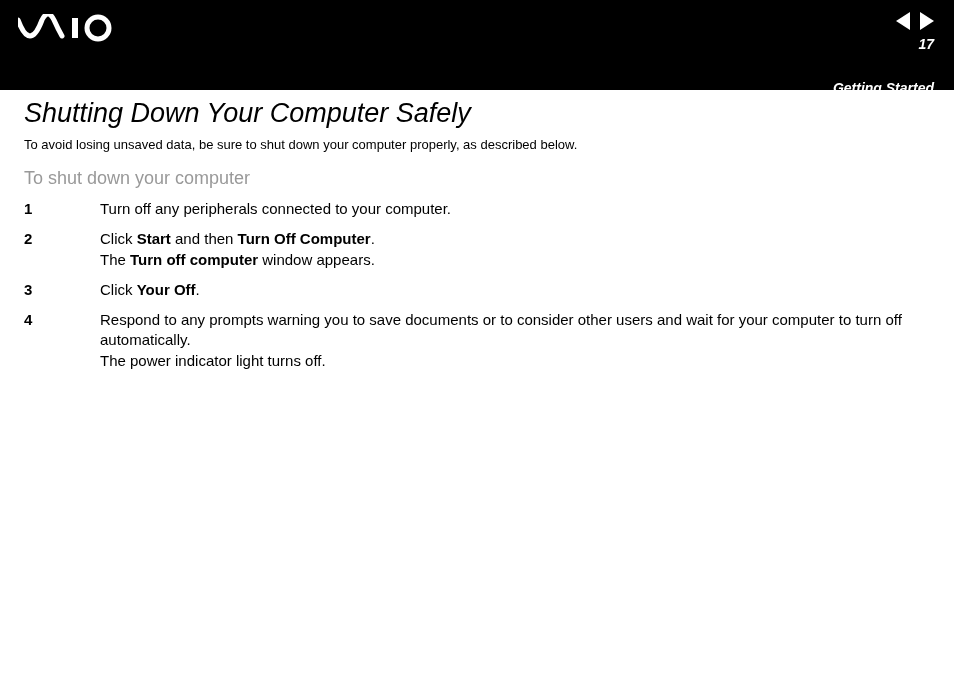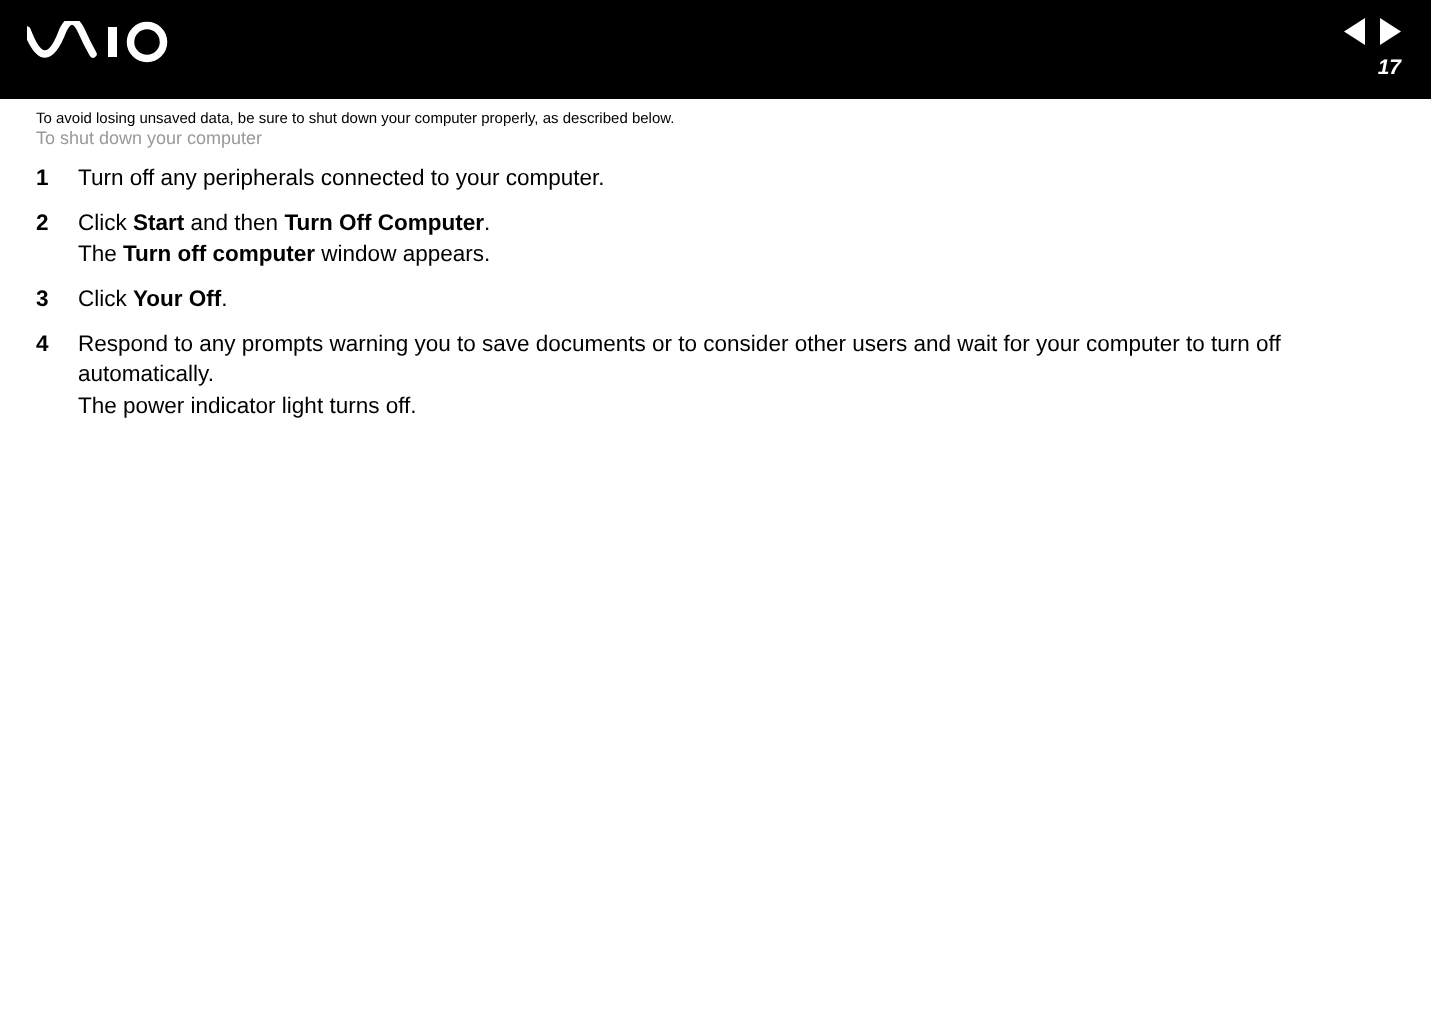--- a/index.html
+++ b/index.html
@@ -5,21 +5,21 @@
   * { margin: 0; padding: 0; box-sizing: border-box; }
   body {
     width: 954px;
     height: 674px;
     font-family: Arial, Helvetica, sans-serif;
     background: #fff;
     overflow: hidden;
   }
   .header {
     background: #000;
-    height: 66px;
+    height: 90px;
     position: relative;
     color: #fff;
   }
   .logo {
     position: absolute;
     left: 18px;
     top: 14px;
   }
   .nav-controls {
     position: absolute;
@@ -60,41 +60,42 @@
     padding: 8px 24px 24px 24px;
   }
   .title {
     font-style: italic;
     font-weight: normal;
     font-size: 27px;
     margin-bottom: 8px;
     color: #000;
   }
   .intro {
-    font-size: 10px;
+    font-size: 13px;
+    margin-bottom: 16px;
     color: #000;
   }
   .subheading {
-    font-size: 12px;
+    font-size: 18px;
     color: #999;
     margin-bottom: 10px;
     font-weight: normal;
   }
   .steps { list-style: none; }
   .step {
     display: flex;
     margin-bottom: 10px;
     font-size: 15px;
     line-height: 1.35;
   }
   .step-num {
     font-weight: bold;
     min-width: 28px;
   }
-  .step-body { flex: 1; }
+  .step-body { flex: 1; margin-left: 48px; }
 </style>
 </head>
 <body>
 
 <div class="header">
   <div class="logo">
     <svg width="110" height="28" viewBox="0 0 110 28" aria-label="VAIO">
       <path d="M 0 6 Q 6 22 12 22 Q 18 22 24 6 Q 30 -6 36 6 Q 40 15 44 22" stroke="#fff" stroke-width="5" fill="none" stroke-linecap="round"></path>
       <rect x="54" y="4" width="6" height="20" fill="#fff"></rect>
       <circle cx="80" cy="14" r="11" stroke="#fff" stroke-width="5" fill="none"></circle>
@@ -102,20 +103,21 @@
   </div>
   <div class="nav-controls">
     <span class="arrow-left"></span>
     <span class="arrow-right"></span>
   </div>
   <div class="page-num">17</div>
   <div class="section-label">Getting Started</div>
 </div>
 
 <div class="content">
+  <h1 class="title">Shutting Down Your Computer Safely</h1>
   <p class="intro">To avoid losing unsaved data, be sure to shut down your computer properly, as described below.</p>
   <h2 class="subheading">To shut down your computer</h2>
   <ol class="steps">
       <li class="step">
         <div class="step-num">1</div>
         <div class="step-body">Turn off any peripherals connected to your computer.</div>
       </li>
       <li class="step">
         <div class="step-num">2</div>
         <div class="step-body">Click <b>Start</b> and then <b>Turn Off Computer</b>.<br>The <b>Turn off computer</b> window appears.</div>

